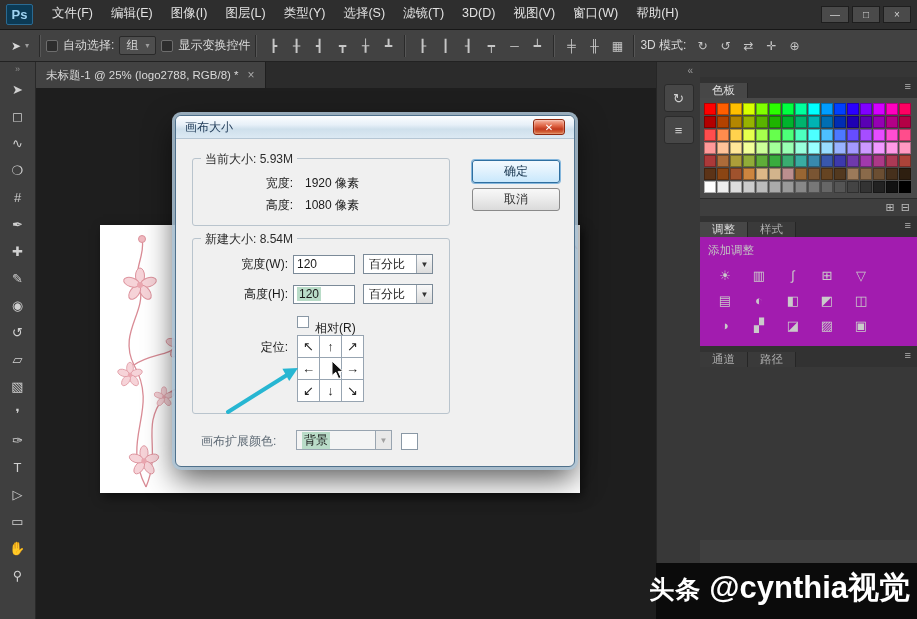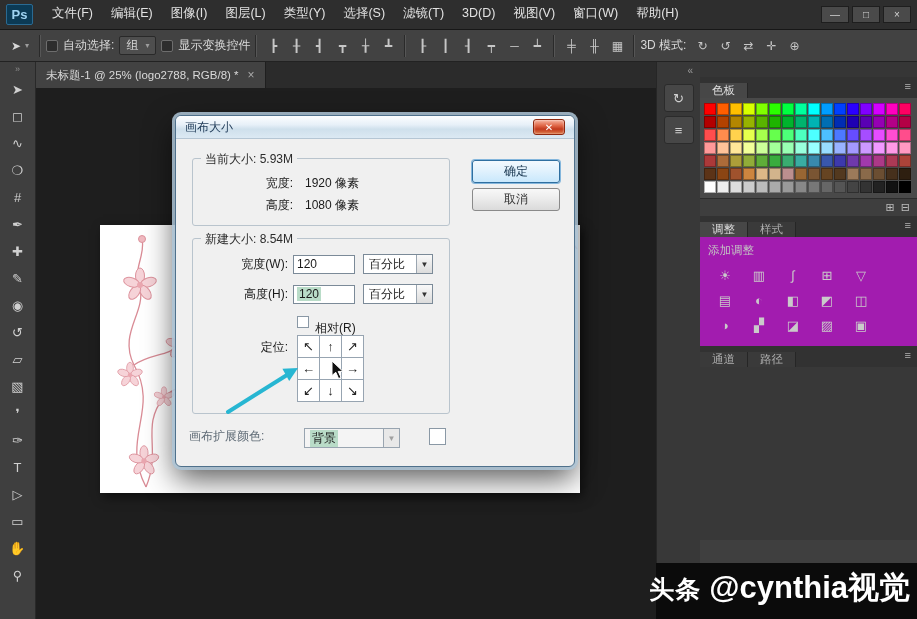--- a/index.html
+++ b/index.html
@@ -82,21 +82,21 @@
   .dinput { width:62px; height:19px; border:1px solid #7b8a98; background:#fff; display:flex; align-items:center; padding:0 3px; }
   .hl { background:#b9dcc8; padding:0 2px; }
   .dselect { margin-left:8px; width:70px; height:20px; border:1px solid #7b8a98; background:#fff; display:flex; align-items:center; position:relative; padding-left:5px; }
   .arrowbox { position:absolute; right:0; top:0; bottom:0; width:16px; background:linear-gradient(#f9f9f9,#dcdcdc); border-left:1px solid #9aa5b0; display:flex; align-items:center; justify-content:center; font-size:8px; color:#333; }
   .arrowbox.dis { color:#a0a0a0; background:#e8e8e8; }
   .dcb { width:12px; height:12px; border:1px solid #8a98a5; background:#fff; margin-left:104px; }
   .dcb-label { margin-left:6px;margin-top:13px; }
   .anchor-wrap { position:absolute; left:0; right:0; top:96px; display:flex; align-items:flex-start; }
   .anchor-grid { margin-left:4px; display:grid; grid-template-columns:repeat(3,22px); grid-auto-rows:22px; border-left:1px solid #97a4b1; border-top:1px solid #97a4b1; background:#fff; }
   .acell { border-right:1px solid #97a4b1; border-bottom:1px solid #97a4b1; display:flex; align-items:center; justify-content:center; font-size:13px; color:#222; background:#fff; }
-  .ccrow { position:absolute; left:4px; top:312px; display:flex; align-items:flex-start; height:22px;gap:20px; }
+  .ccrow { position:absolute; left:16px; top:312px; display:flex; align-items:flex-end; height:22px; }
   .cclabel { width:104px; padding-left:9px; color:#5e6possible; color:#5f6b76; white-space:nowrap; }
   .ccselect { width:96px; height:20px; border:1px solid #98a4b0; background:#f4f4f4; display:flex; align-items:center; position:relative; padding-left:5px; }
   .ccchip { width:17px; height:17px; border:1px solid #8a98a5; background:#fff; margin-left:9px; }
 
   .annot { position:absolute; left:200px; top:350px; width:120px; height:80px; z-index:30; pointer-events:none; }
   .cursor { position:absolute; left:331px; top:360px; z-index:31; pointer-events:none; }
 </style>
 </head>
 <body>
 

